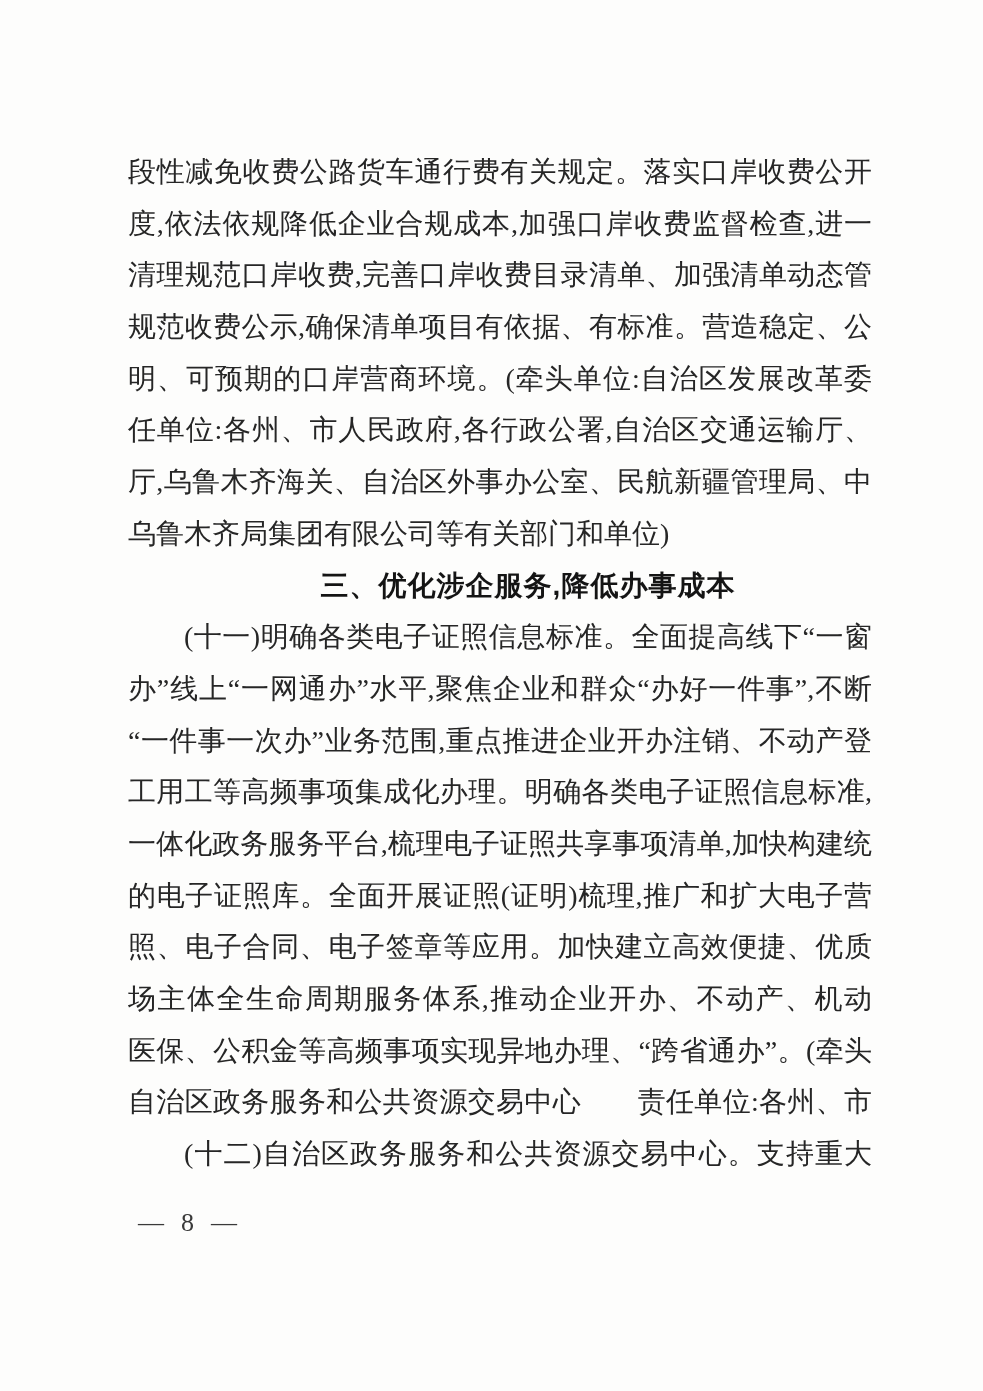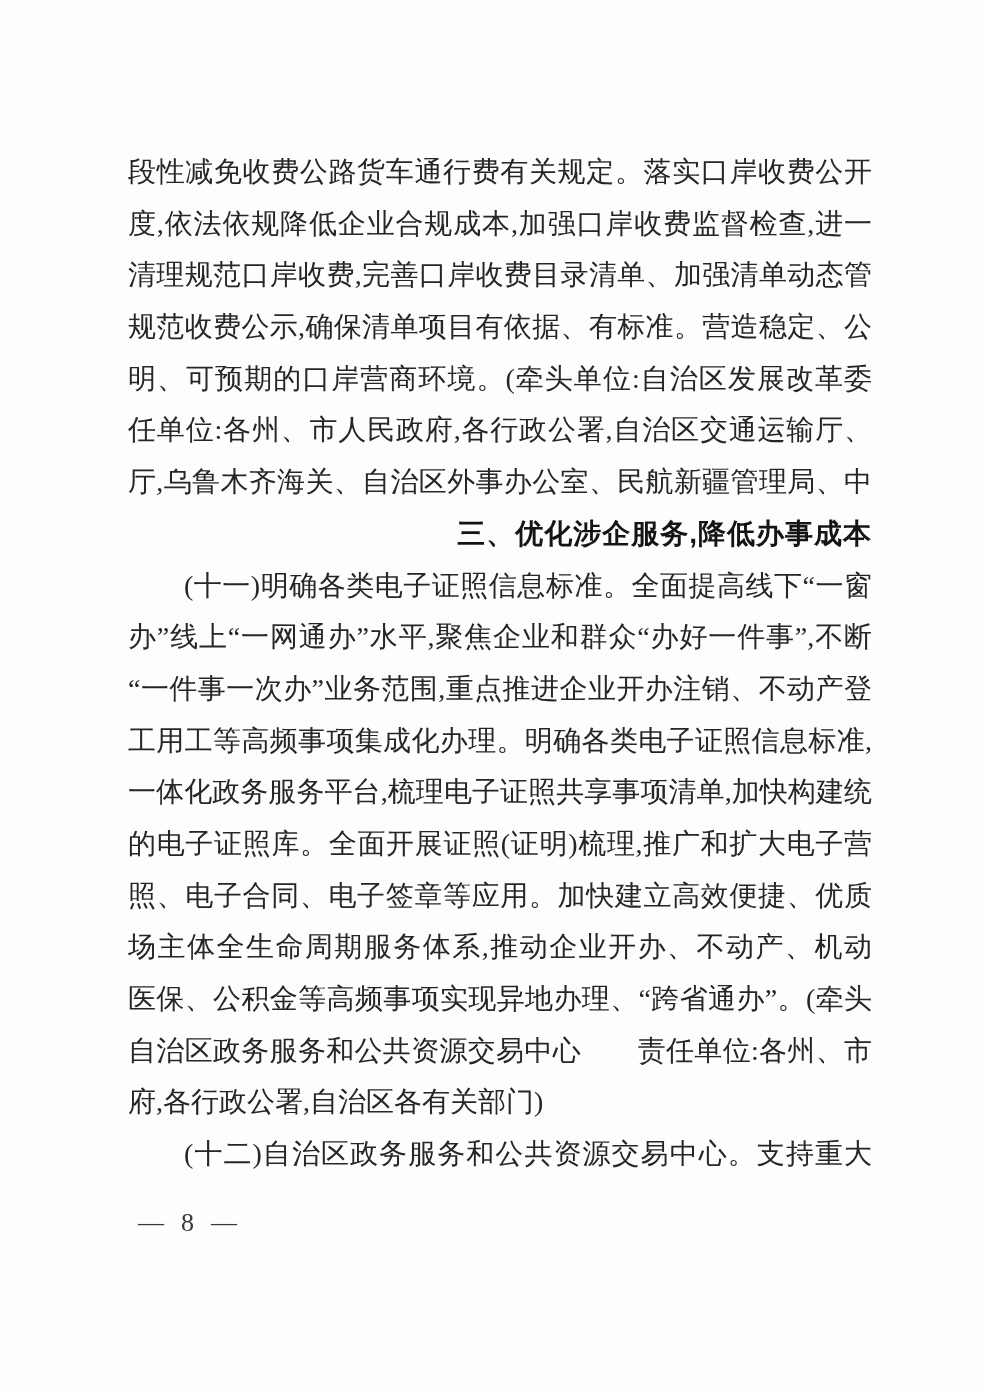--- a/index.html
+++ b/index.html
@@ -43,21 +43,21 @@
   .heading {
     margin: 0;
     height: 51.7px;
     line-height: 51.7px;
     text-indent: 2em;
     font-family: "Liberation Sans", "DejaVu Sans", sans-serif;
     font-weight: bold;
     font-size: 28px;
     letter-spacing: 1px;
     color: #141414;
-    text-align: right;
+    text-align: center;
   }
   .lead {
     
   }
   .footer {
     position: absolute;
     left: 138px;
     top: 1203px;
     height: 40px;
     display: flex;
@@ -73,34 +73,34 @@
 <div class="page">
   <div class="text-column">
 
     <p class="line fill">段性减免收费公路货车通行费有关规定。落实口岸收费公开制</p>
     <p class="line fill">度,依法依规降低企业合规成本,加强口岸收费监督检查,进一步</p>
     <p class="line fill">清理规范口岸收费,完善口岸收费目录清单、加强清单动态管理,</p>
     <p class="line fill">规范收费公示,确保清单项目有依据、有标准。营造稳定、公平、透</p>
     <p class="line fill">明、可预期的口岸营商环境。(牵头单位:自治区发展改革委　责</p>
     <p class="line fill">任单位:各州、市人民政府,各行政公署,自治区交通运输厅、商务</p>
     <p class="line fill">厅,乌鲁木齐海关、自治区外事办公室、民航新疆管理局、中国铁路</p>
+    <p class="line">乌鲁木齐局集团有限公司等有关部门和单位)</p>
 
     <h2 class="heading">三、优化涉企服务,降低办事成本</h2>
 
     <p class="line fill indent"><span class="lead">(十一)明确各类电子证照信息标准。</span><span>全面提高线下“一窗综</span></p>
     <p class="line fill">办”线上“一网通办”水平,聚焦企业和群众“办好一件事”,不断扩大</p>
     <p class="line fill">“一件事一次办”业务范围,重点推进企业开办注销、不动产登记、招</p>
     <p class="line fill">工用工等高频事项集成化办理。明确各类电子证照信息标准,依托</p>
     <p class="line fill">一体化政务服务平台,梳理电子证照共享事项清单,加快构建统一</p>
     <p class="line fill">的电子证照库。全面开展证照(证明)梳理,推广和扩大电子营业证</p>
     <p class="line fill">照、电子合同、电子签章等应用。加快建立高效便捷、优质普惠的市</p>
     <p class="line fill">场主体全生命周期服务体系,推动企业开办、不动产、机动车、社保、</p>
     <p class="line fill">医保、公积金等高频事项实现异地办理、“跨省通办”。(牵头单位:</p>
     <p class="line fill">自治区政务服务和公共资源交易中心　　责任单位:各州、市人民政</p>
-    <p class="line">府,各行政公署,自治区各有关部门)</p>
     <p class="line fill indent"><span class="lead">(十二)自治区政务服务和公共资源交易中心。</span><span>支持重大项目建</span></p>
 
   </div>
 
   <div class="footer">
     <span>—</span>
     <span>8</span>
     <span>—</span>
   </div>
 </div>

